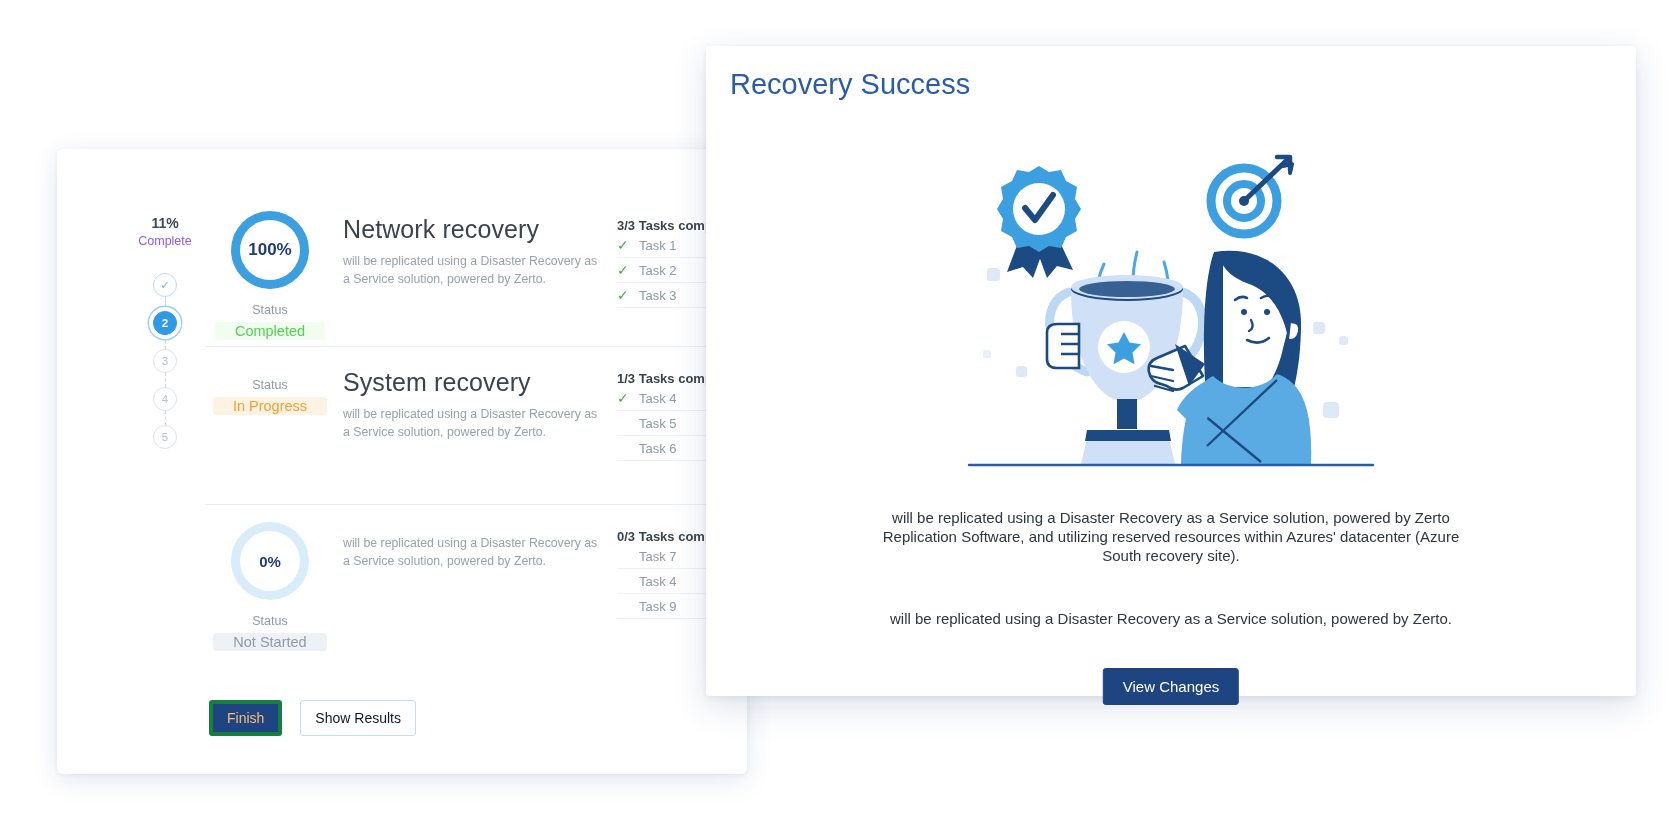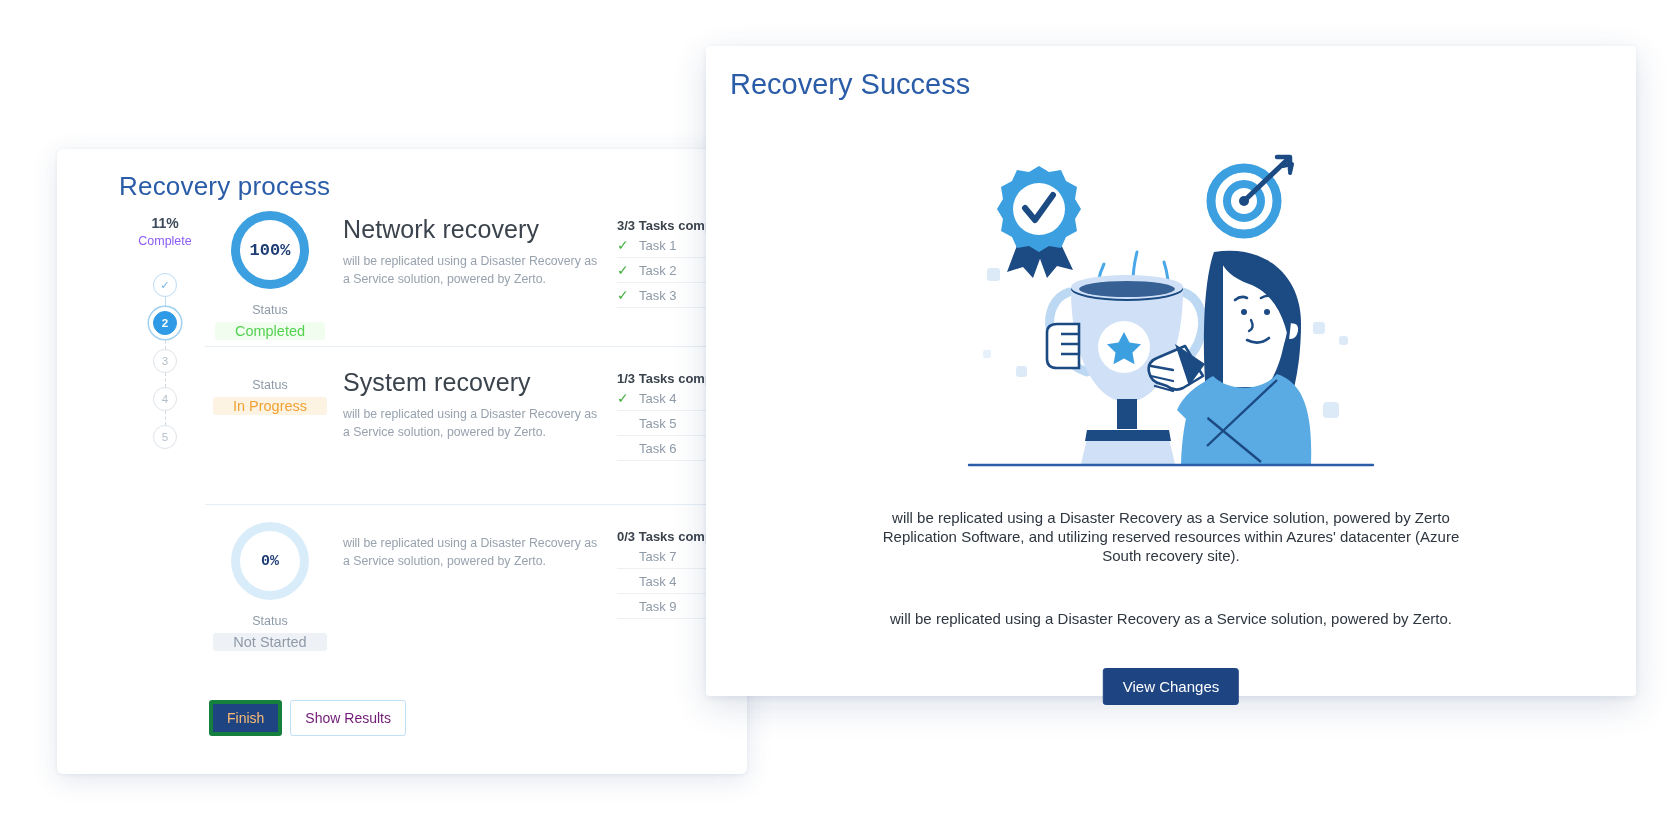--- a/index.html
+++ b/index.html
@@ -50,21 +50,20 @@
   .prow#row-1 { top: 62px; height: 150px; }
   .prow#row-2 { top: 215px; height: 155px; }
   .prow#row-3 { top: 373px; height: 155px; }
   .prow-sep { position:absolute; left:148px; width:545px; height:1px; background:#e7eef6; }
 
   .ring-wrap { position: absolute; left: 0; top: 0; width: 130px; text-align:center; }
   .ring {
     width: 78px; height: 78px; border-radius: 50%; margin: 0 auto;
     display:flex; align-items:center; justify-content:center;
     position: relative;
-    font-family: Liberation Mono, monospace;
   }
   .ring .inner {
     position:absolute; left:9px; top:9px; width:60px; height:60px;
     background:#fff; border-radius:50%;
     display:flex; align-items:center; justify-content:center;
     font-size: 17px; font-weight: bold; color:#1f3d75;
   }
   .ring .inner.sm { font-size: 15px; }
   .status-lbl { font-size: 12.5px; color:#8e9aa8; margin-top: 14px; }
   .status-val {
@@ -89,21 +88,21 @@
   .task-check { width: 22px; color:#3fae3f; font-size: 14px; line-height:1; }
   .task-check.empty { color: transparent; }
 
   
   .btn-row { position: absolute; left: 152px; top: 551px; display:flex; gap: 8px; }
   .btn {
     font-size: 14px; border-radius: 3px; padding: 7px 14px; cursor: pointer;
     font-family: "Liberation Sans", sans-serif; line-height: 1;
   }
   .btn-primary { background:#1e4582; color:#fdba74; border: 4px solid #15803d; }
-  .btn-ghost { background:#ffffff; color:#701a75; border: 1px solid #bfe0f7; }
+  .btn-ghost { background:#ffffff; color:#0f172a; border: 1px solid #bfe0f7; margin-left: 10px; }
 
   
   .modal {
     position: absolute; left: 706px; top: 46px;
     width: 930px; height: 650px;
     background:#ffffff; border-radius: 3px;
     box-shadow: 0 10px 34px rgba(38,70,120,0.16), 0 2px 6px rgba(38,70,120,0.08);
     padding-left: 45px;
   }
   .modal-title {
@@ -122,21 +121,20 @@
     font-size: 15px; padding: 10px 19px; border-radius: 3px; cursor:pointer;
     font-family:"Liberation Sans", sans-serif; line-height:1;
   }
 </style>
 </head>
 <body>
 
 <div id="stage">
 
   <div class="recovery-card">
-    <div class="card-title">Recovery process</div>
 
     <div class="stepper">
       <div class="pct-big">11%</div>
       <div class="pct-sub">Complete</div>
       <div class="steps" id="steps-host">
           <div class="step done">✓</div>
           <div class="connector solid"></div>
           <div class="step active">2</div>
           <div class="connector"></div>
           <div class="step todo">3</div>

